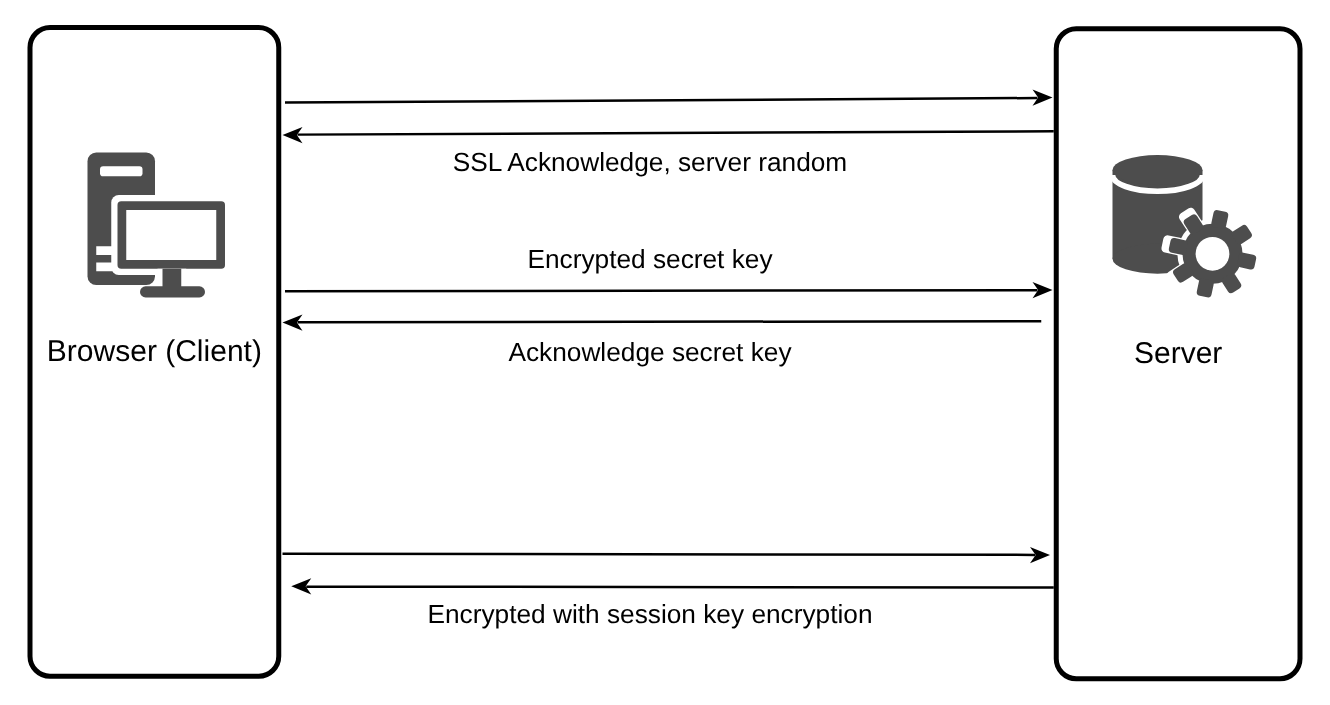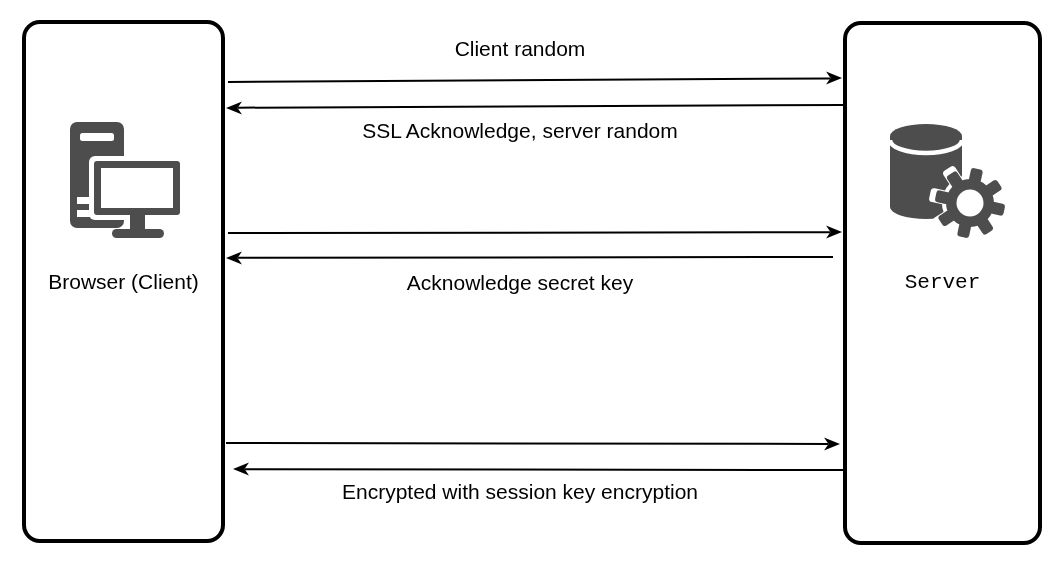--- a/index.html
+++ b/index.html
@@ -18,28 +18,28 @@
     width: 1064px; height: 564px;
   }
   .actor {
     position: absolute;
     background: #ffffff;
     border: 4px solid #000000;
     border-radius: 18px;
     box-sizing: border-box;
   }
   .actor.left  { left: 22px;  top: 20px; width: 203px; height: 523px; }
-  .actor.right { left: 843px; top: 21px; width: 199px; height: 524px; font-family: Liberation Mono, monospace; }
+  .actor.right { left: 843px; top: 21px; width: 199px; height: 524px; }
   .actor-icon { position: absolute; }
   .actor-label {
     position: absolute;
     left: 0; right: 0;
     top: 245px;
     text-align: center;
-    font-size: 21px;
+    font-size: 24px;
     line-height: 26px;
     white-space: nowrap;
   }
   .msg-label {
     position: absolute;
     left: 214px;
     width: 612px;
     text-align: center;
     font-size: 21px;
     line-height: 24px;
@@ -119,18 +119,18 @@
 
       <g transform="translate(84,88)">
         <use href="#gearShape" fill="#ffffff" transform="scale(1.17)"></use>
         <use href="#gearShape" fill="#4d4d4d"></use>
         <circle cx="0" cy="0" r="13.5" fill="#ffffff"></circle>
       </g>
     </svg>
     <div class="actor-label">Server</div>
   </div>
 
-  <div class="msg-label" style="top:37px">Client random</div>
   <div class="msg-label" style="top:119px">SSL Acknowledge, server random</div>
+  <div class="msg-label" style="top:196px">Encrypted secret key</div>
   <div class="msg-label" style="top:271px">Acknowledge secret key</div>
   <div class="msg-label" style="top:480px">Encrypted with session key encryption</div>
 
 </div>
 
 </body></html>

